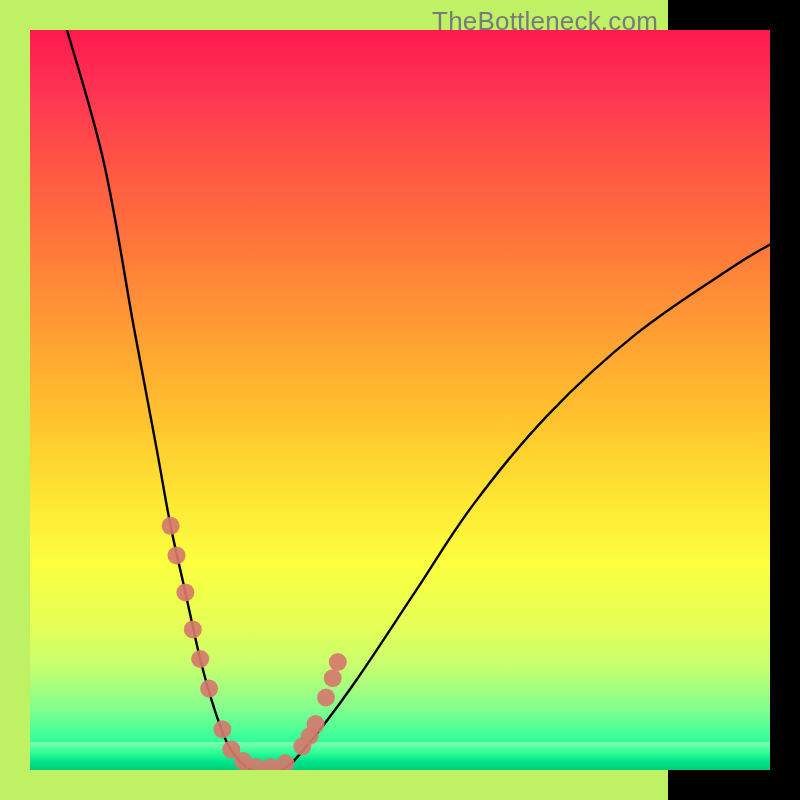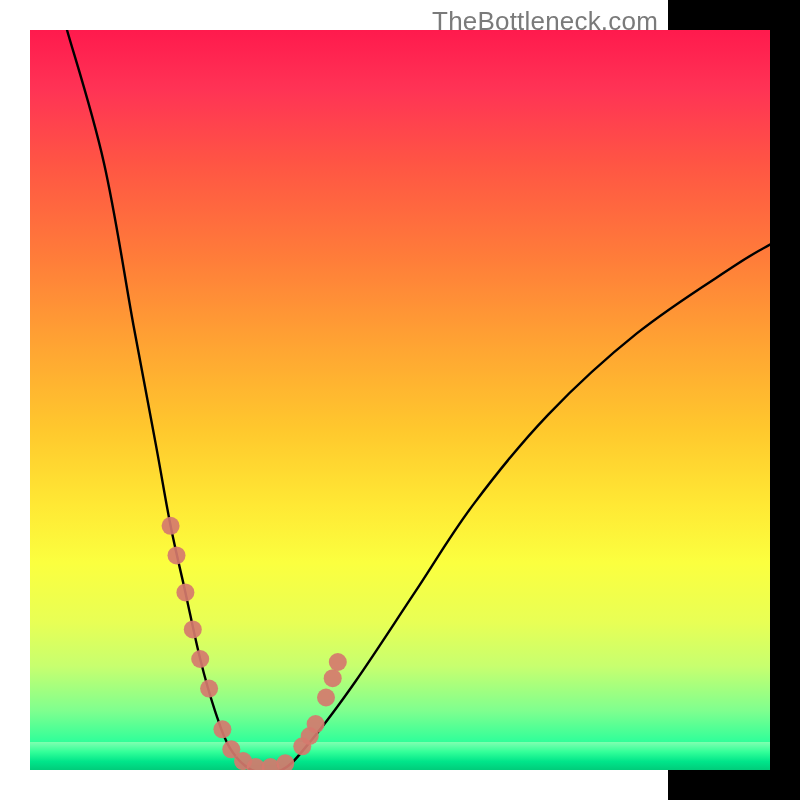--- a/index.html
+++ b/index.html
@@ -9,21 +9,21 @@
     height: 800px;
     background: #000;
     overflow: hidden;
   }
   .frame {
     position: absolute;
     left: 0;
     top: 0;
     width: 668px;
     height: 800px;
-    background: #ffffff;
+    background: #bef264;
   }
   .plot {
     position: absolute;
     left: 30px;
     top: 30px;
     width: 740px;
     height: 740px;
     background: linear-gradient(to bottom,
       #ff1a4d 0%,
       #ff3355 8%,

